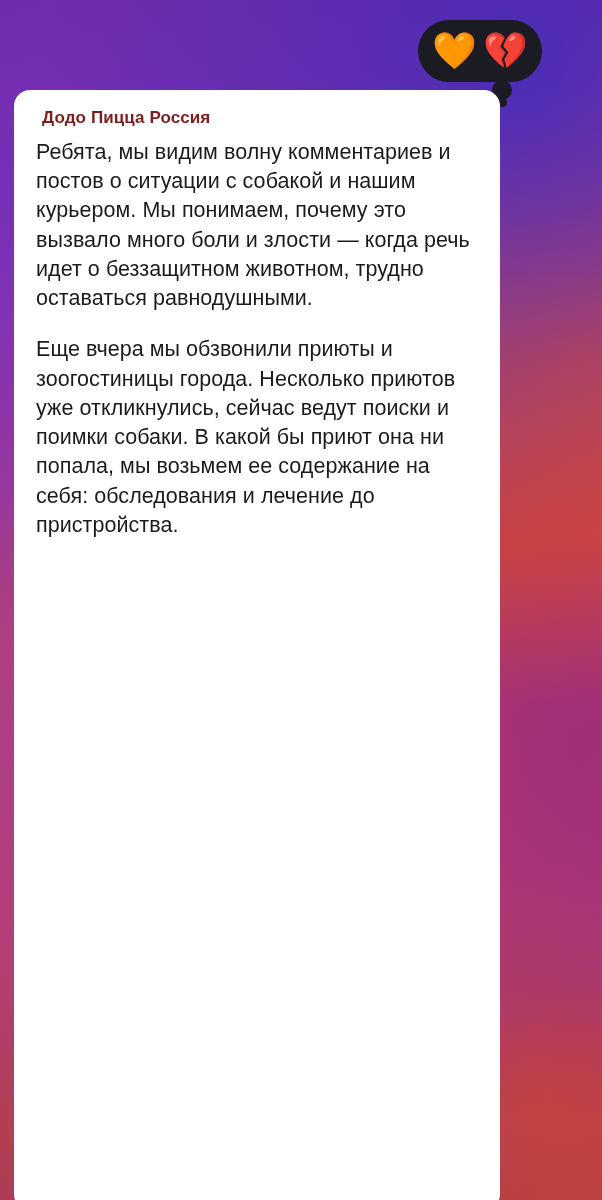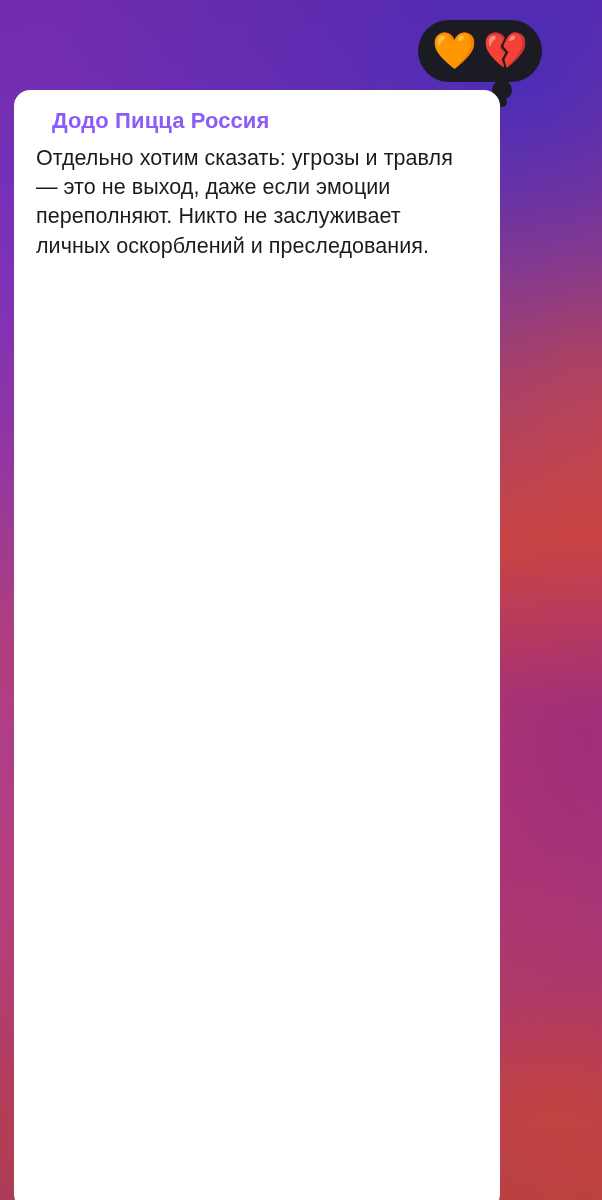--- a/index.html
+++ b/index.html
@@ -82,24 +82,24 @@
     left: 14px;
     top: 90px;
     width: 486px;
     min-height: 1120px;
     background: #ffffff;
     border-radius: 16px;
     padding: 18px 22px 24px 22px;
     box-sizing: border-box;
   }
   .channel-name {
-    color: #8b5cf6;
-    font-size: 22px;
+    color: #7f1d1d;
+    font-size: 17px;
     font-weight: bold;
-    margin: 0 0 10px 16px;
+    margin: 0 0 10px 6px;
     letter-spacing: 0.1px;
   }
   .post-body p {
     margin: 0 0 22px 0;
     color: #1b1b1b;
     font-size: 21.5px;
     line-height: 1.36;
     letter-spacing: 0.05px;
   }
   .post-body p:last-child {
@@ -116,16 +116,17 @@
   <div class="emoji-bubble">
     <span class="emo">🧡</span>
     <span class="emo">💔</span>
   </div>
   <div class="bubble-tail-1"></div>
   <div class="bubble-tail-2"></div>
 
   <div class="post-card">
     <div class="channel-name">Додо Пицца Россия</div>
     <div class="post-body">
-      <p>Отдельно хотим сказать: угрозы и травля — это не выход, даже если эмоции переполняют. Никто не заслуживает личных оскорблений и преследования.</p>
+      <p>Ребята, мы видим волну комментариев и постов о ситуации с собакой и нашим курьером. Мы понимаем, почему это вызвало много боли и злости — когда речь идет о беззащитном животном, трудно оставаться равнодушными.</p>
+      <p>Еще вчера мы обзвонили приюты и зоогостиницы города. Несколько приютов уже откликнулись, сейчас ведут поиски и поимки собаки. В какой бы приют она ни попала, мы возьмем ее содержание на себя: обследования и лечение до пристройства.</p>
     </div>
   </div>
 </div>
 
 </body></html>

